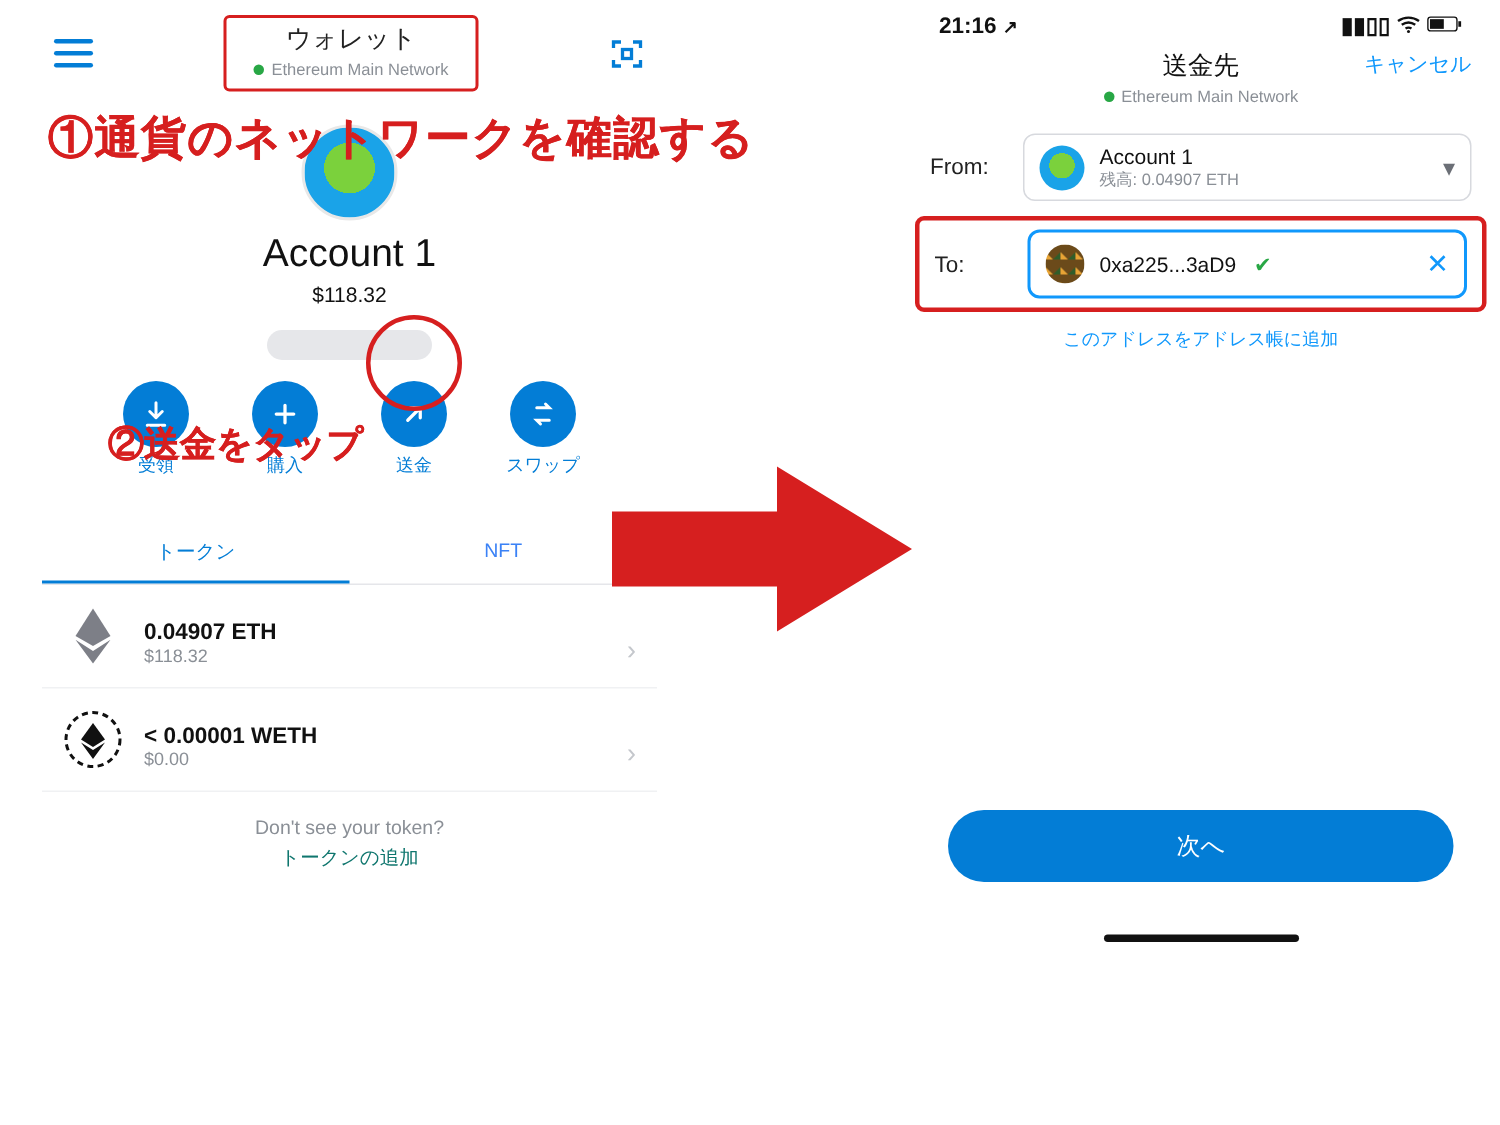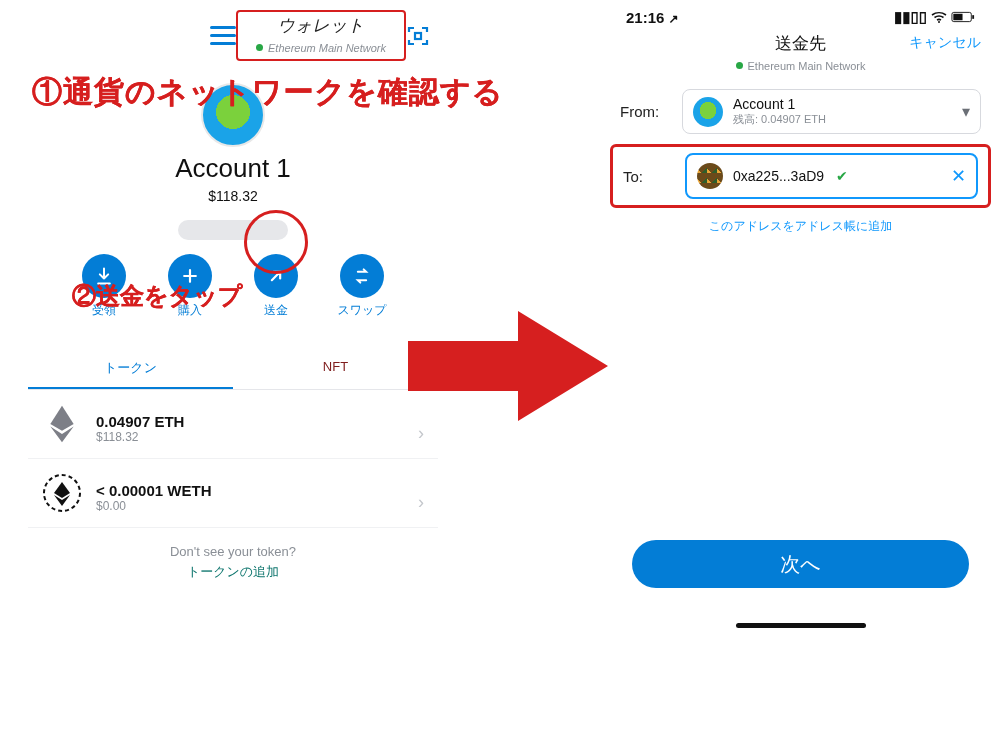--- a/index.html
+++ b/index.html
@@ -14,23 +14,22 @@
   .stage { position: relative; width: 1000px; height: 750px; }
 
   
   .phone-left {
     position: absolute;
     left: 28px; top: 0;
     width: 410px; height: 600px;
     background: #fff;
   }
   .pl-header {
-    display: flex; align-items: center; justify-content: flex-end;
+    display: flex; align-items: center; justify-content: space-between;
     padding: 10px 8px 4px 8px;
-    font-style: italic;
   }
   .hamburger { width: 26px; display: flex; flex-direction: column; gap: 5px; cursor: pointer; }
   .hamburger span { height: 3px; background: #037dd6; border-radius: 2px; }
   .pl-title-box {
     text-align: center; padding: 2px 18px 4px 18px;
     border: 2.5px solid #d61f1f; border-radius: 4px;
   }
   .pl-title { font-size: 17px; color: #222; }
   .pl-network { font-size: 11px; color: #8a8f96; display: inline-flex; align-items: center; gap: 5px; }
   .dot-green { width: 7px; height: 7px; border-radius: 50%; background: #28a745; display: inline-block; }
@@ -56,21 +55,21 @@
     background: #037dd6; display: flex; align-items: center; justify-content: center;
   }
   .action .label { font-size: 12px; color: #037dd6; }
   .send-wrap {
     position: absolute; left: 216px; top: 210px;
     width: 64px; height: 64px; border: 3px solid #d61f1f; border-radius: 50%;
     pointer-events: none;
   }
 
   .tabs { display: flex; margin-top: 30px; border-bottom: 1px solid #e5e6ea; }
-  .tab { flex: 1; text-align: center; padding: 10px 0; font-size: 13px; color: #7f1d1d; }
+  .tab { flex: 1; text-align: center; padding: 10px 0; font-size: 13px; color: #3b82f6; }
   .tab.active { color: #037dd6; border-bottom: 2px solid #037dd6; }
 
   .token-row {
     display: flex; align-items: flex-end; gap: 14px;
     padding: 14px 14px; border-bottom: 1px solid #f0f1f3;
   }
   .token-icon { width: 40px; height: 40px; display: flex; align-items: center; justify-content: center; }
   .tok-meta .amt { font-size: 15px; color: #111; font-weight: 600; }
   .tok-meta .fiat { font-size: 12px; color: #8a8f96; }
   .chev { margin-left: auto; color: #c4c7cc; font-size: 18px; }
@@ -128,21 +127,21 @@
   }
   .to-box .addr { font-size: 14px; color: #111; }
   .check { color: #28a745; font-size: 14px; margin-left: 2px; }
   .clear-x { margin-left: auto; color: #1098fc; font-size: 18px; }
 
   .save-link { text-align: center; font-size: 12px; color: #1098fc; margin-top: 10px; }
 
   .next-btn {
     position: absolute; left: 24px; right: 24px; bottom: 50px;
     height: 48px; border-radius: 28px; background: #037dd6;
-    color: #fff; font-size: 20px; display: flex; align-items: center; justify-content: center;
+    color: #fff; font-size: 16px; display: flex; align-items: center; justify-content: center;
   }
   .home-ind {
     position: absolute; left: 50%; bottom: 10px; transform: translateX(-50%);
     width: 130px; height: 5px; background: #111; border-radius: 3px;
   }
 
   
   .anno {
     position: absolute; color: #d61f1f; font-weight: 800;
     font-family: "Hiragino Sans", sans-serif;

